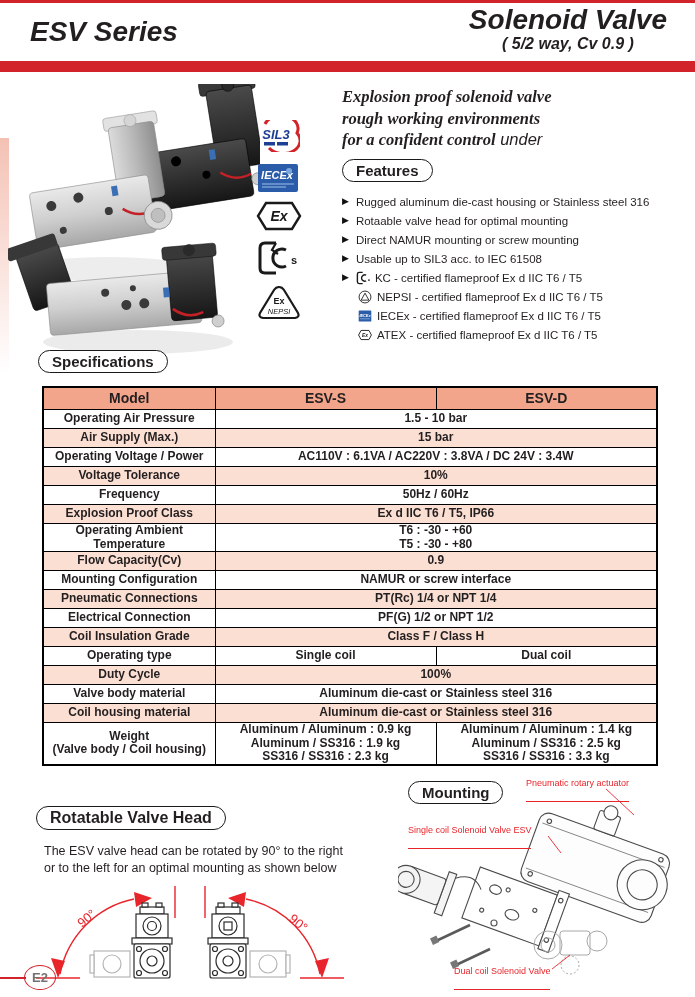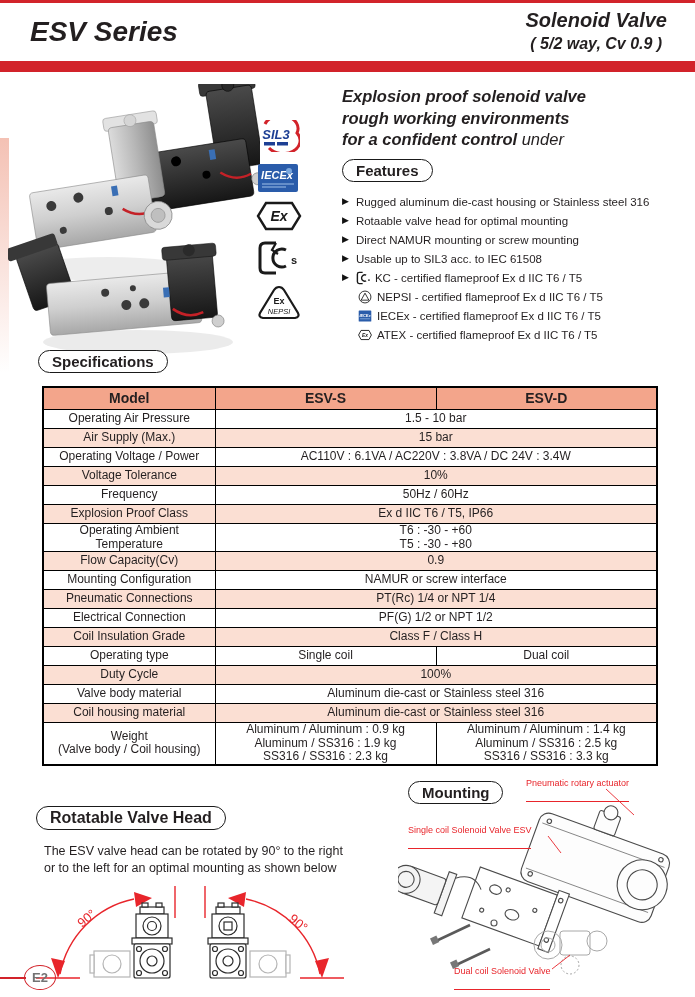--- a/index.html
+++ b/index.html
@@ -4,46 +4,46 @@
 <style>
   html,body{margin:0;padding:0;background:#fff;}
   #page{position:relative;width:695px;height:997px;background:#fff;overflow:hidden;
         font-family:"Liberation Sans",sans-serif;color:#231f20;}
   .abs{position:absolute;}
 
   
   .top-rule{left:0;top:0;width:695px;height:3px;background:#d2232a;}
   .series{left:30px;top:16px;font-size:28px;font-weight:bold;font-style:italic;letter-spacing:0px;}
   .title-block{right:28px;top:5px;text-align:center;}
-  .title-main{font-size:20px;font-weight:bold;font-style:italic;line-height:30px;}
+  .title-main{font-size:28px;font-weight:bold;font-style:italic;line-height:30px;}
   .title-sub{font-size:16px;font-weight:bold;font-style:italic;line-height:18px;}
   .red-bar{left:0;top:61px;width:695px;height:11px;background:#d2232a;}
   .pink-strip{left:0;top:138px;width:9px;height:235px;
       background:linear-gradient(180deg,rgba(238,160,140,.65),rgba(238,160,140,0));}
 
   
   .intro{left:342px;top:86px;font-size:16.5px;font-style:italic;line-height:21.5px;}
-  .b{font-weight:bold;}
+  .b{font-weight:bold;font-family:Liberation Serif, serif;}
   .pill{display:inline-block;border:1.6px solid #1a1a1a;border-radius:14px;
         padding:2px 13px;font-weight:bold;font-size:15px;background:#fff;white-space:nowrap;}
   .features-pill{left:342px;top:159px;}
   .feat-list{left:342px;top:192px;width:350px;}
   .feat{display:flex;align-items:center;height:19px;font-size:11.5px;}
   .tri{font-size:9px;margin-right:7px;color:#111;line-height:1;}
   .indent{width:16px;flex:0 0 16px;}
   .mini-icon{width:14px;height:14px;margin-right:5px;flex:0 0 14px;}
 
   
   .cert{left:256px;text-align:center;}
 
   
   .spec-pill{left:38px;top:350px;}
   table.spec{position:absolute;left:42px;top:386px;width:616px;border-collapse:collapse;
        border:2px solid #000;font-size:12px;table-layout:fixed;}
-  table.spec td{border:1px solid #000;text-align:center;padding:0 3px;height:18px;line-height:13.5px;}
+  table.spec td{border:1px solid #000;text-align:center;padding:0 3px;height:18px;line-height:13.5px;font-weight:bold;}
   table.spec td.hd{background:#f3a58b;font-weight:bold;font-size:14px;height:21px;}
   tr.alt td{background:#fbdfd3;}
   td.wcell{text-align:left;padding-left:48px;line-height:16px;height:56px;}
   .two-line td{height:37px;}
 
   
   .rot-pill{left:36px;top:806px;font-size:16px;}
   .rot-text{left:44px;top:843px;font-size:12.5px;line-height:17px;}
   .red-label{color:#e8252b;font-size:9px;border-bottom:1px solid #e8252b;padding-bottom:13px;white-space:nowrap;}
   .mount{left:398px;top:773px;width:297px;height:222px;}

